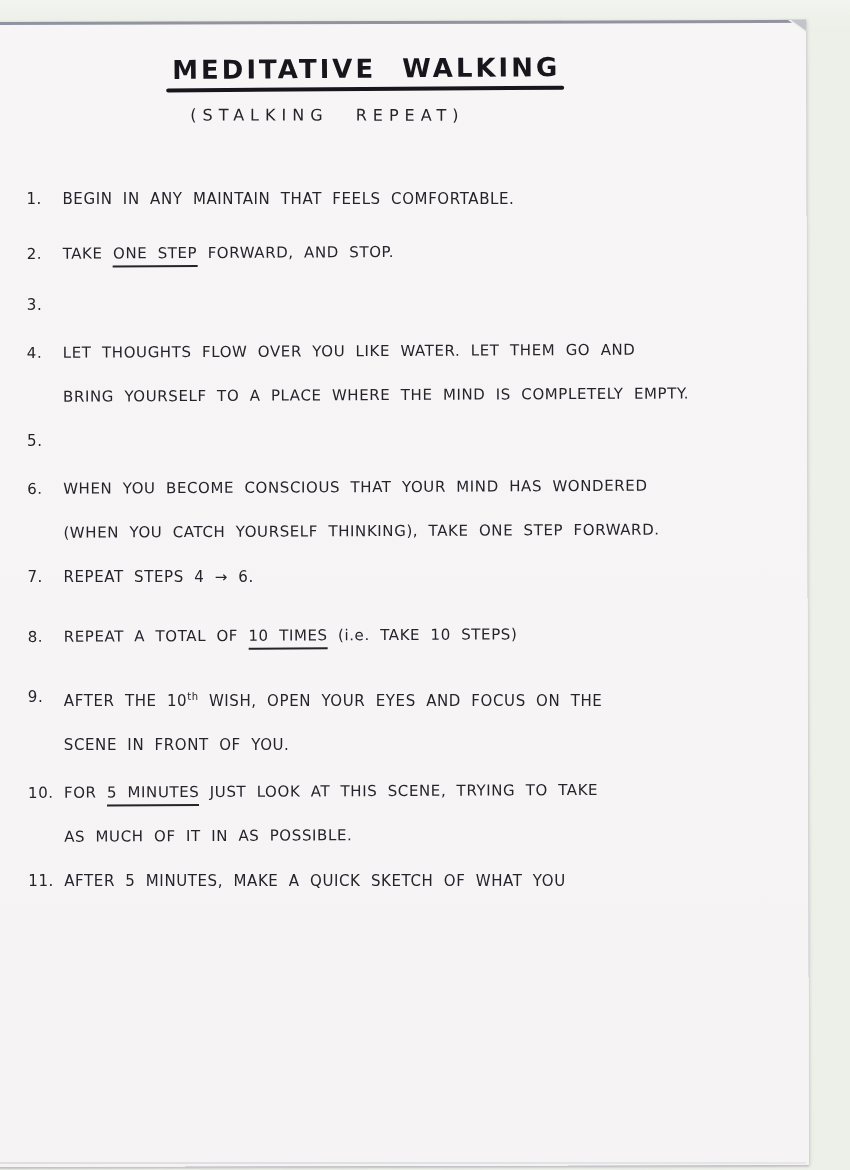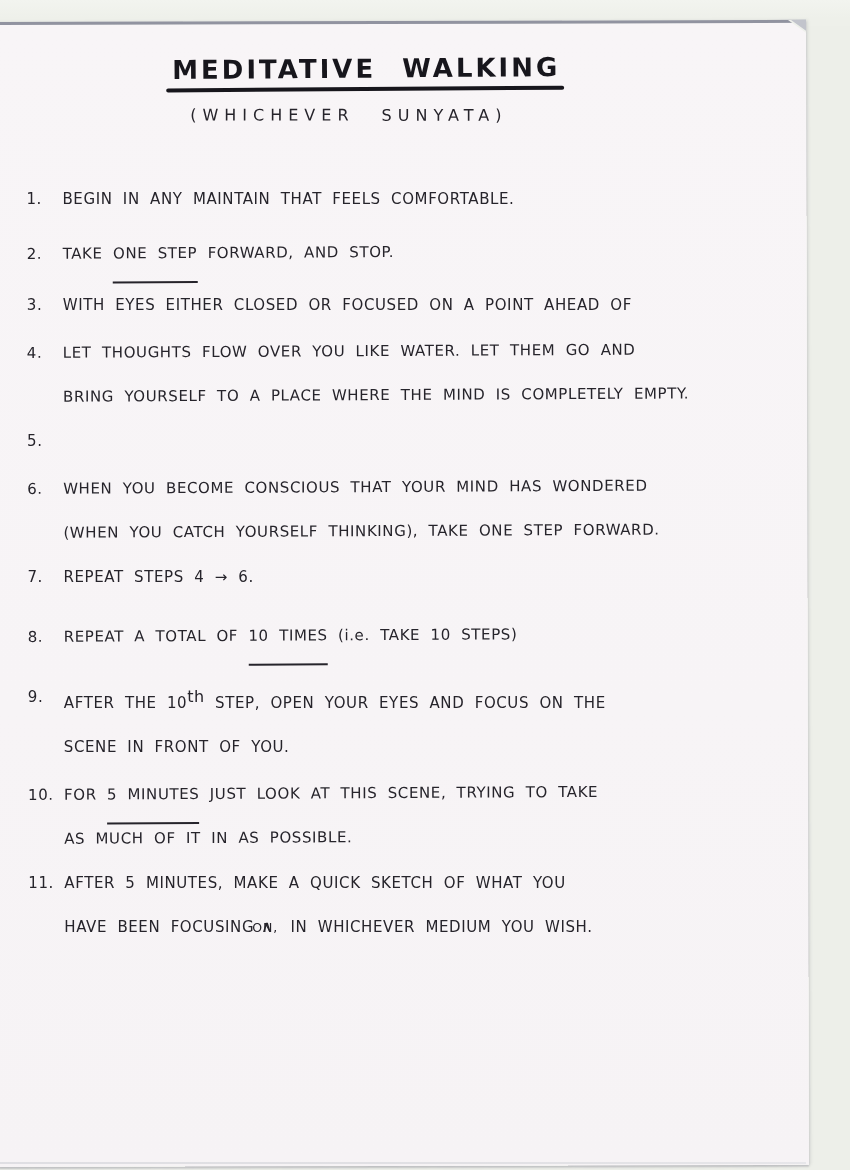--- a/index.html
+++ b/index.html
@@ -77,24 +77,24 @@
   .step:nth-child(2){margin-bottom:9px;}
   .step:nth-child(7){margin-bottom:14px;}
   .step:nth-child(8){margin-bottom:18px;}
   .step-num{
     flex:0 0 36px;white-space:nowrap;
   }
   .step-body{flex:1;}
   .line{display:block;}
   .seg-u{
     border-bottom:2px solid currentColor;
-    padding-bottom:19px;
+    padding-bottom:3px;
   }
   .seg-sup{
-    font-size:16px;vertical-align:super;letter-spacing:0.5px;
+    font-size:10px;vertical-align:super;letter-spacing:0.5px;
   }
   .seg-ins{
     display:inline-block;position:relative;width:26px;
     text-align:center;vertical-align:baseline;line-height:44px;
   }
   .ins-above{
     position:absolute;left:-2px;bottom:15px;
     font-size:12.5px;line-height:12px;white-space:nowrap;letter-spacing:1px;
   }
   .ins-caret{font-size:16px;}
@@ -107,38 +107,37 @@
 </head>
 <body>
 
 <div class="scan">
   <div class="scanner-bed-top"></div>
   <div class="paper">
     <div class="corner-fold"></div>
     <div class="content">
       <h1 class="title">MEDITATIVE WALKING</h1>
       <div class="title-underline"></div>
-      <div class="subtitle">(WHICHEVER SUNYATA)</div>
+      <div class="subtitle">(STALKING REPEAT)</div>
       <div class="steps">
           <div class="step">
             <span class="step-num">1.</span>
             <span class="step-body">
               <span class="line"><span class="seg-n">BEGIN IN ANY MAINTAIN THAT FEELS COMFORTABLE.</span></span>
             </span>
           </div>
           <div class="step">
             <span class="step-num">2.</span>
             <span class="step-body">
               <span class="line"><span class="seg-n">TAKE </span><span class="seg-u">ONE STEP</span><span class="seg-n"> FORWARD, AND STOP.</span></span>
             </span>
           </div>
           <div class="step">
             <span class="step-num">3.</span>
             <span class="step-body">
-              <span class="line"><span class="seg-n">WITH EYES EITHER CLOSED OR FOCUSED ON A POINT AHEAD OF</span></span>
             </span>
           </div>
           <div class="step">
             <span class="step-num">4.</span>
             <span class="step-body">
               <span class="line"><span class="seg-n">LET THOUGHTS FLOW OVER YOU LIKE WATER. LET THEM GO AND</span></span>
               <span class="line"><span class="seg-n">BRING YOURSELF TO A PLACE WHERE THE MIND IS COMPLETELY EMPTY.</span></span>
             </span>
           </div>
           <div class="step">
@@ -161,35 +160,34 @@
           </div>
           <div class="step">
             <span class="step-num">8.</span>
             <span class="step-body">
               <span class="line"><span class="seg-n">REPEAT A TOTAL OF </span><span class="seg-u">10 TIMES</span><span class="seg-n"> (i.e. TAKE 10 STEPS)</span></span>
             </span>
           </div>
           <div class="step">
             <span class="step-num">9.</span>
             <span class="step-body">
-              <span class="line"><span class="seg-n">AFTER THE 10</span><span class="seg-sup">th</span><span class="seg-n"> STEP, OPEN YOUR EYES AND FOCUS ON THE</span></span>
+              <span class="line"><span class="seg-n">AFTER THE 10</span><span class="seg-sup">th</span><span class="seg-n"> WISH, OPEN YOUR EYES AND FOCUS ON THE</span></span>
               <span class="line"><span class="seg-n">SCENE IN FRONT OF YOU.</span></span>
             </span>
           </div>
           <div class="step">
             <span class="step-num">10.</span>
             <span class="step-body">
               <span class="line"><span class="seg-n">FOR </span><span class="seg-u">5 MINUTES</span><span class="seg-n"> JUST LOOK AT THIS SCENE, TRYING TO TAKE</span></span>
               <span class="line"><span class="seg-n">AS MUCH OF IT IN AS POSSIBLE.</span></span>
             </span>
           </div>
           <div class="step">
             <span class="step-num">11.</span>
             <span class="step-body">
               <span class="line"><span class="seg-n">AFTER 5 MINUTES, MAKE A QUICK SKETCH OF WHAT YOU</span></span>
-              <span class="line"><span class="seg-n">HAVE BEEN FOCUSING</span><span class="seg-ins"><span class="ins-above">ON,</span><span class="ins-caret">∧</span></span><span class="seg-n"> IN WHICHEVER MEDIUM YOU WISH.</span></span>
             </span>
           </div>
         </div>
     </div>
   </div>
   <div class="bottom-edge-line"></div>
 </div>
 
 </body></html>

